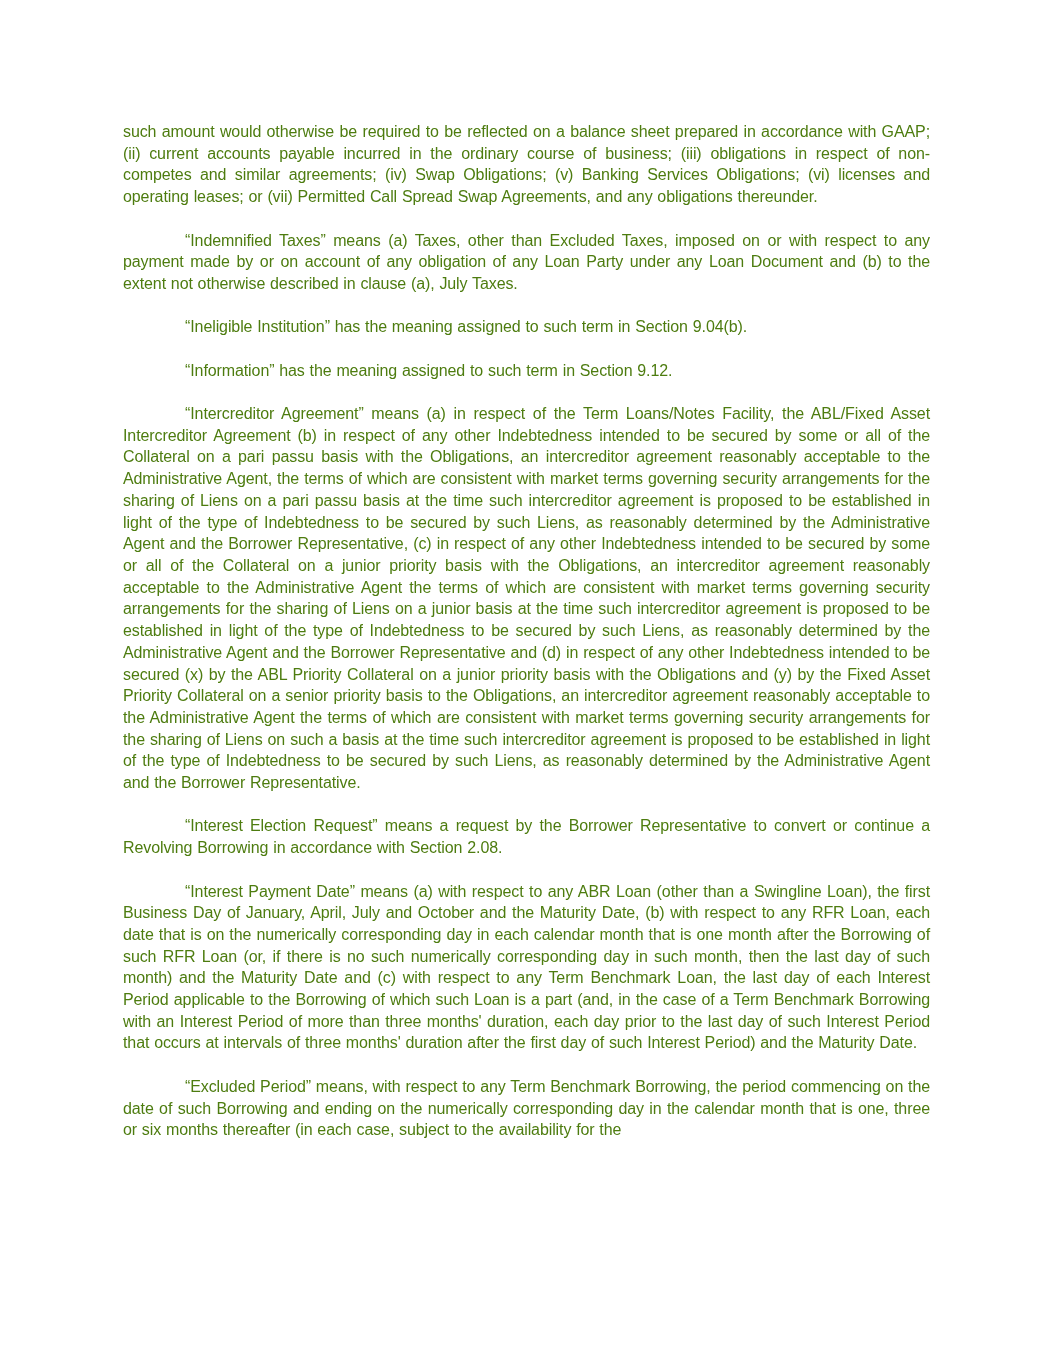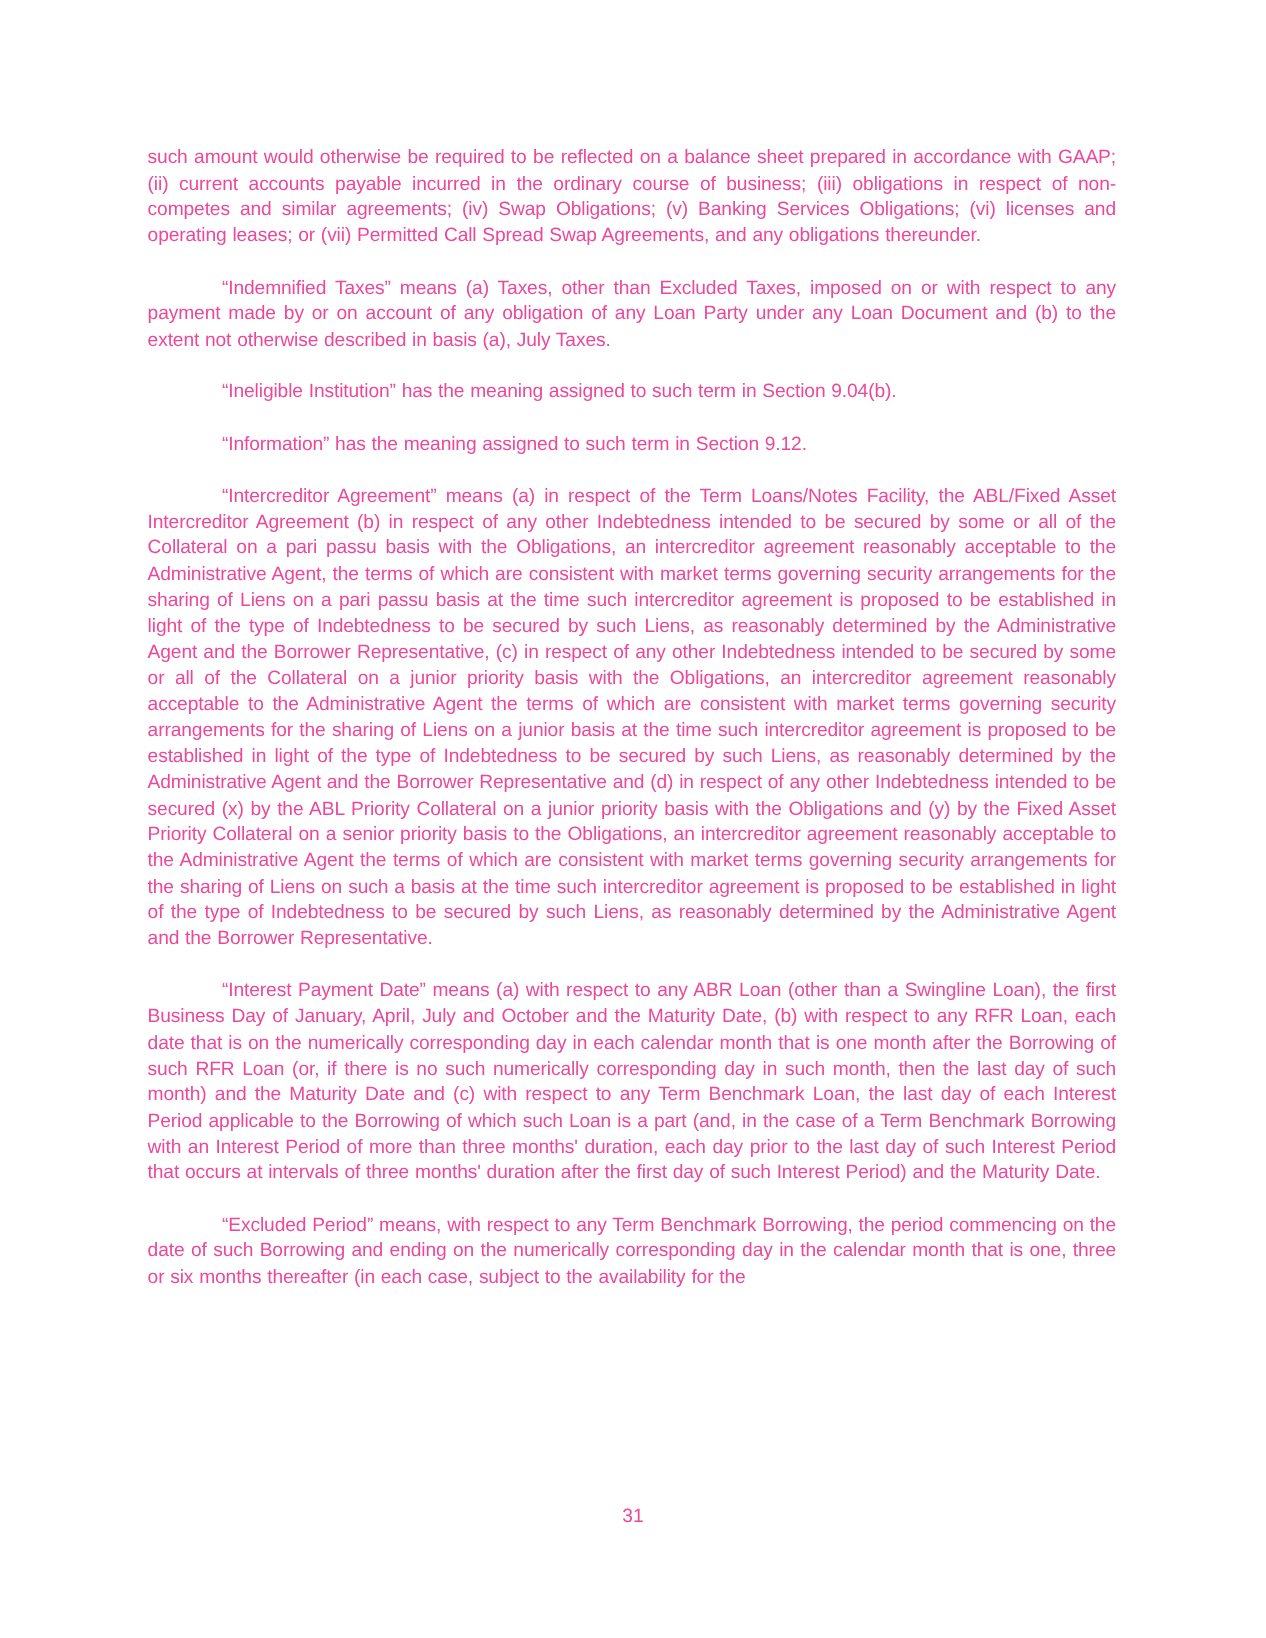--- a/index.html
+++ b/index.html
@@ -5,21 +5,21 @@
   html, body {
     margin: 0;
     padding: 0;
     background: #ffffff;
   }
   .doc-page {
     position: relative;
     width: 1055px;
     height: 1365px;
     background: #ffffff;
-    color: #ec4899;
+    color: #4d7c0f;
     font-family: "Liberation Sans", "DejaVu Sans", sans-serif;
     overflow: hidden;
   }
   .text-body {
     position: absolute;
     left: 123px;
     top: 121px;
     width: 807px;
   }
   p.para {
@@ -49,21 +49,21 @@
     font-size: 16px;
     line-height: 21.7px;
   }
 </style>
 </head>
 <body>
 
 <div class="doc-page">
   <div class="text-body">
       <p class="para"><span>such amount would otherwise be required to be reflected on a balance sheet prepared in accordance with GAAP; (ii) current accounts payable incurred in the ordinary course of business; (iii) obligations in respect of non-competes and similar agreements; (iv) Swap Obligations; (v) Banking Services Obligations; (vi) licenses and operating leases; or (vii) Permitted Call Spread Swap Agreements, and any obligations thereunder.</span></p>
-      <p class="para indent"><span>“</span><span class="u">Indemnified Taxes</span><span>” means (a) Taxes, other than Excluded Taxes, imposed on or with respect to any payment made by or on account of any obligation of any Loan Party under any Loan Document and (b) to the extent not otherwise described in </span><span class="u">basis (a)</span><span>, July Taxes.</span></p>
+      <p class="para indent"><span>“</span><span class="u">Indemnified Taxes</span><span>” means (a) Taxes, other than Excluded Taxes, imposed on or with respect to any payment made by or on account of any obligation of any Loan Party under any Loan Document and (b) to the extent not otherwise described in </span><span class="u">clause (a)</span><span>, July Taxes.</span></p>
       <p class="para indent"><span>“</span><span class="u">Ineligible Institution</span><span>” has the meaning assigned to such term in </span><span class="u">Section 9.04(b)</span><span>.</span></p>
       <p class="para indent"><span>“</span><span class="u">Information</span><span>” has the meaning assigned to such term in </span><span class="u">Section 9.12</span><span>.</span></p>
       <p class="para indent"><span>“</span><span class="u">Intercreditor Agreement</span><span>” means (a) in respect of the Term Loans/Notes Facility, the ABL/Fixed Asset Intercreditor Agreement (b) in respect of any other Indebtedness intended to be secured by some or all of the Collateral on a pari passu basis with the Obligations, an intercreditor agreement reasonably acceptable to the Administrative Agent, the terms of which are consistent with market terms governing security arrangements for the sharing of Liens on a pari passu basis at the time such intercreditor agreement is proposed to be established in light of the type of Indebtedness to be secured by such Liens, as reasonably determined by the Administrative Agent and the Borrower Representative, (c) in respect of any other Indebtedness intended to be secured by some or all of the Collateral on a junior priority basis with the Obligations, an intercreditor agreement reasonably acceptable to the Administrative Agent the terms of which are consistent with market terms governing security arrangements for the sharing of Liens on a junior basis at the time such intercreditor agreement is proposed to be established in light of the type of Indebtedness to be secured by such Liens, as reasonably determined by the Administrative Agent and the Borrower Representative and (d) in respect of any other Indebtedness intended to be secured (x) by the ABL Priority Collateral on a junior priority basis with the Obligations and (y) by the Fixed Asset Priority Collateral on a senior priority basis to the Obligations, an intercreditor agreement reasonably acceptable to the Administrative Agent the terms of which are consistent with market terms governing security arrangements for the sharing of Liens on such a basis at the time such intercreditor agreement is proposed to be established in light of the type of Indebtedness to be secured by such Liens, as reasonably determined by the Administrative Agent and the Borrower Representative.</span></p>
+      <p class="para indent"><span>“</span><span class="u">Interest Election Request</span><span>” means a request by the Borrower Representative to convert or continue a Revolving Borrowing in accordance with </span><span class="u">Section 2.08</span><span>.</span></p>
       <p class="para indent"><span>“</span><span class="u">Interest Payment Date</span><span>” means (a) with respect to any ABR Loan (other than a Swingline Loan), the first Business Day of January, April, July and October and the Maturity Date, (b) with respect to any RFR Loan, each date that is on the numerically corresponding day in each calendar month that is one month after the Borrowing of such RFR Loan (or, if there is no such numerically corresponding day in such month, then the last day of such month) and the Maturity Date and (c) with respect to any Term Benchmark Loan, the last day of each Interest Period applicable to the Borrowing of which such Loan is a part (and, in the case of a Term Benchmark Borrowing with an Interest Period of more than three months' duration, each day prior to the last day of such Interest Period that occurs at intervals of three months' duration after the first day of such Interest Period) and the Maturity Date.</span></p>
       <p class="para indent"><span>“</span><span class="u">Excluded Period</span><span>” means, with respect to any Term Benchmark Borrowing, the period commencing on the date of such Borrowing and ending on the numerically corresponding day in the calendar month that is one, three or six months thereafter (in each case, subject to the availability for the</span></p>
     </div>
-  <div class="page-number">31</div>
 </div>
 
 </body></html>

